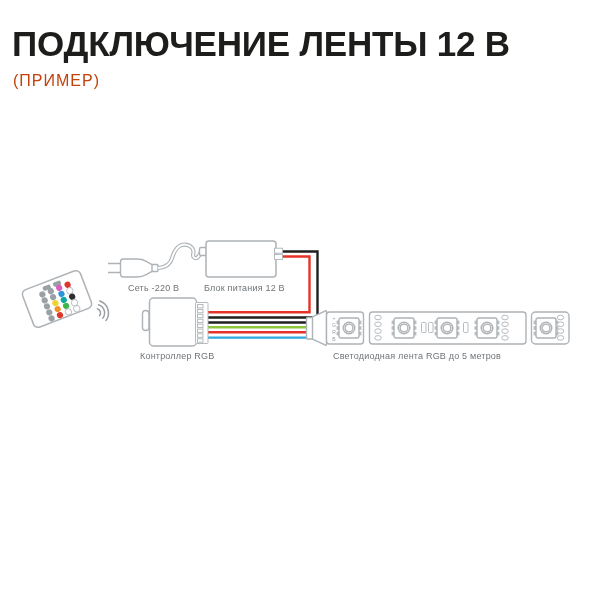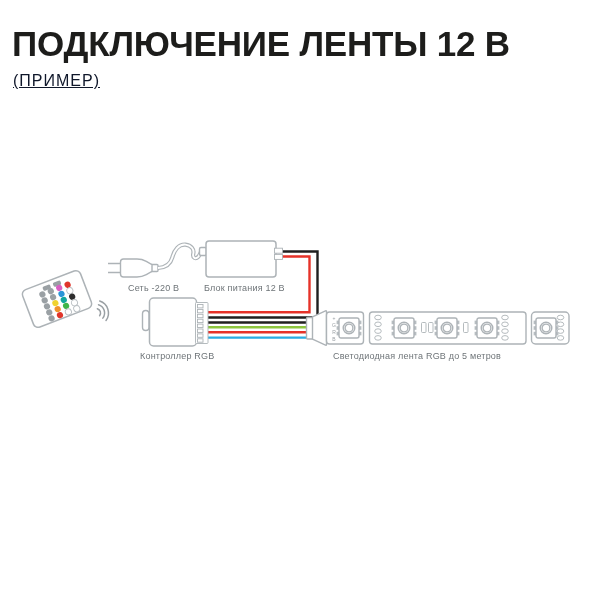--- a/index.html
+++ b/index.html
@@ -6,21 +6,21 @@
   .page{
     position:relative;width:600px;height:544px;background:#ffffff;overflow:hidden;
     font-family:"Liberation Sans",sans-serif;
   }
   .title{
     position:absolute;left:12px;top:24px;margin:0;
     font-size:35px;font-weight:bold;color:#1d1d1b;letter-spacing:-0.2px;white-space:nowrap;
   }
   .subtitle{
     position:absolute;left:13px;top:72px;
-    font-size:16px;color:#0f172a;letter-spacing:1px;text-decoration:underline;
+    font-size:16px;color:#c2410c;letter-spacing:1px;
   }
   svg.diagram{position:absolute;left:0;top:0;}
   .ol{fill:#ffffff;stroke:#adb3b7;stroke-width:1.4;}
   .ol-thin{fill:#ffffff;stroke:#adb3b7;stroke-width:0.9;}
   .ol-line{fill:none;stroke:#adb3b7;stroke-width:1.5;}
   .tab{fill:#b7bdc1;stroke:none;}
   .wire{fill:none;stroke-width:2.4;}
   .cable-outer{fill:none;stroke:#adb3b7;stroke-width:4.2;}
   .cable-inner{fill:none;stroke:#ffffff;stroke-width:1.9;}
   .key{fill:#9aa0a4;}

